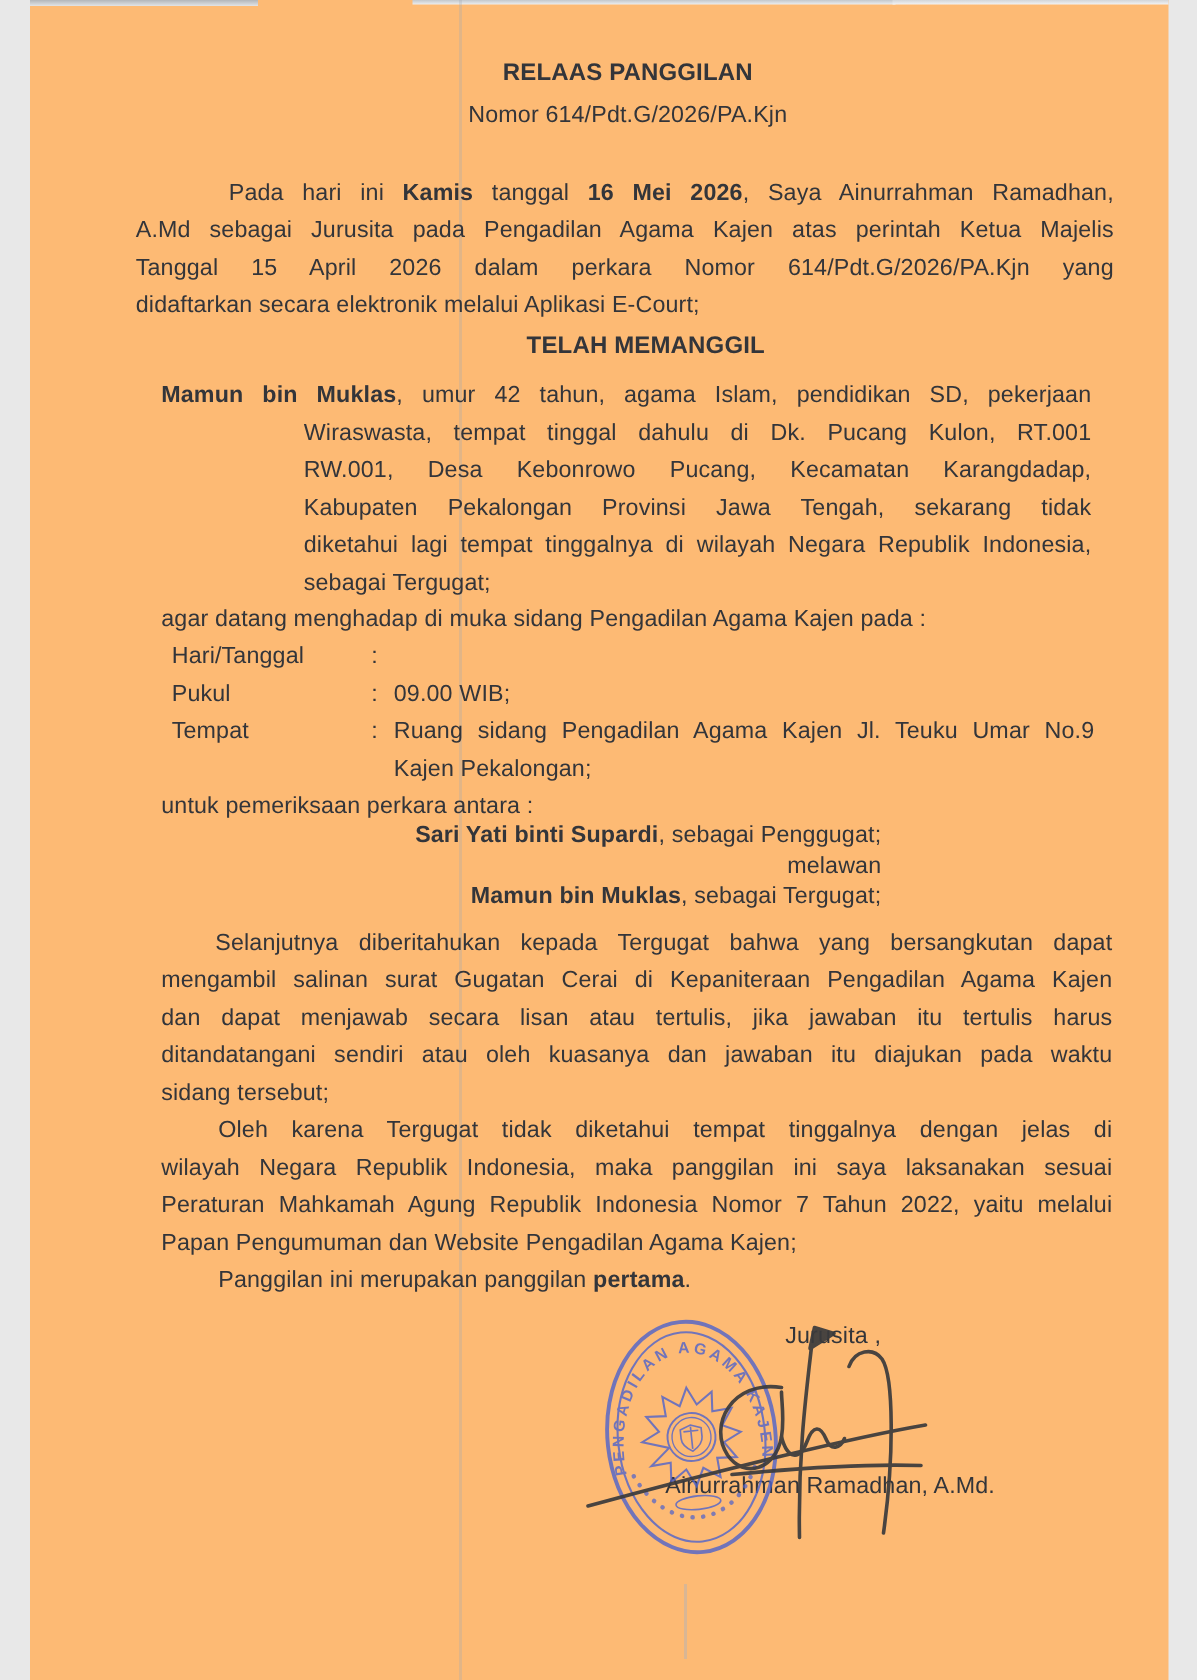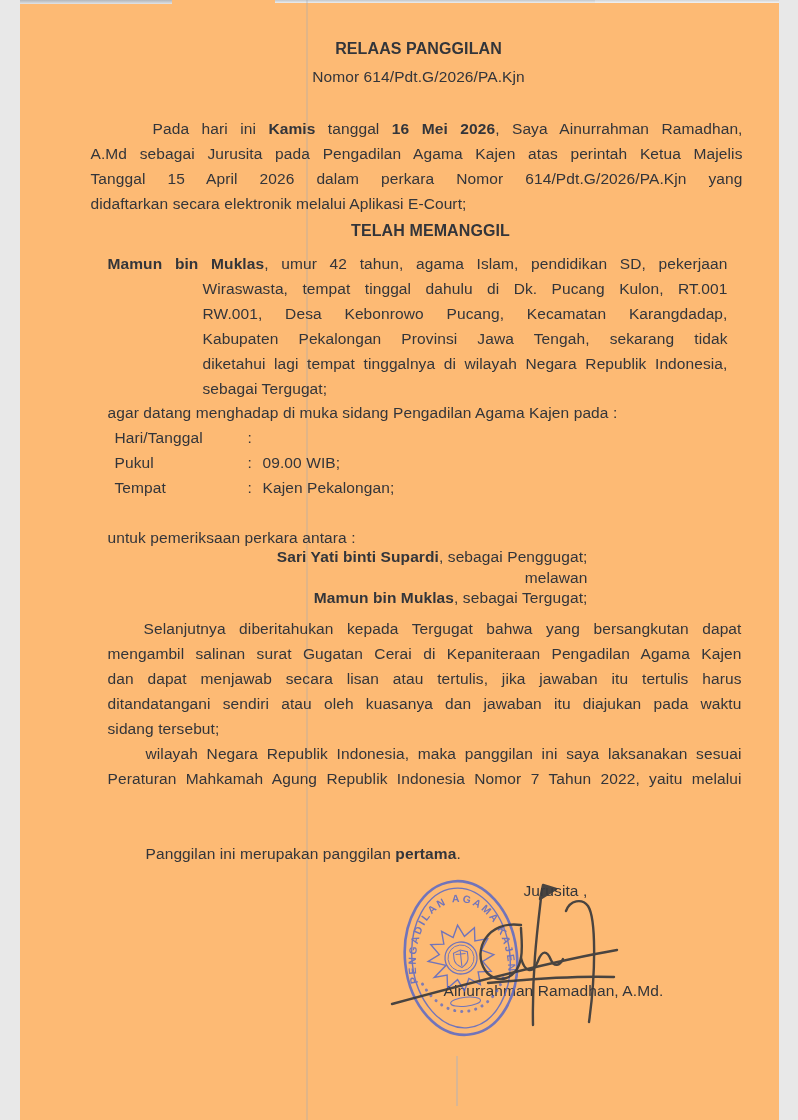--- a/index.html
+++ b/index.html
@@ -98,20 +98,21 @@
       <div class="sched-label">Pukul</div>
       <div class="sched-sep">:</div>
       <div class="sched-value">
           <div class="jline last"><span>09.00 WIB;</span></div>
         </div>
     </div>
     <div class="sched-row">
       <div class="sched-label">Tempat</div>
       <div class="sched-sep">:</div>
       <div class="sched-value">
+          <div class="jline"><span>Ruang sidang Pengadilan Agama Kajen Jl. Teuku Umar No.9</span></div>
           <div class="jline last"><span>Kajen Pekalongan;</span></div>
         </div>
     </div>
   </div>
 
   <div class="abs para p-untuk">untuk pemeriksaan perkara antara :</div>
 
   <div class="abs parties">
     <div class="party"><span class="b">Sari Yati binti Supardi</span><span>, sebagai Penggugat;</span></div>
     <div class="party"><span>melawan</span></div>
@@ -119,22 +120,24 @@
   </div>
 
   <div class="abs para p-body1">
       <div class="jline"><span>Selanjutnya diberitahukan kepada Tergugat bahwa yang bersangkutan dapat</span></div>
       <div class="jline"><span>mengambil salinan surat Gugatan Cerai di Kepaniteraan Pengadilan Agama Kajen</span></div>
       <div class="jline"><span>dan dapat menjawab secara lisan atau tertulis, jika jawaban itu tertulis harus</span></div>
       <div class="jline"><span>ditandatangani sendiri atau oleh kuasanya dan jawaban itu diajukan pada waktu</span></div>
       <div class="jline last"><span>sidang tersebut;</span></div>
     </div>
   <div class="abs para p-body2">
+      <div class="jline"><span>Oleh karena Tergugat tidak diketahui tempat tinggalnya dengan jelas di</span></div>
       <div class="jline"><span>wilayah Negara Republik Indonesia, maka panggilan ini saya laksanakan sesuai</span></div>
       <div class="jline"><span>Peraturan Mahkamah Agung Republik Indonesia Nomor 7 Tahun 2022, yaitu melalui</span></div>
+      <div class="jline last"><span>Papan Pengumuman dan Website Pengadilan Agama Kajen;</span></div>
     </div>
 
   <div class="abs p-close"><span>Panggilan ini merupakan panggilan </span><span class="b">pertama</span><span>.</span></div>
 
   <div class="abs jurusita">Jurusita ,</div>
   <div class="abs signer-name">Ainurrahman Ramadhan, A.Md.</div>
 
   <svg class="abs sig-svg" width="340" height="210" viewBox="0 0 340 210">
     <g stroke="#4f63cc" fill="none" opacity="0.8" transform="rotate(-6 91 96)">
       <ellipse cx="91" cy="96" rx="56" ry="77" stroke-width="2.6"></ellipse>

